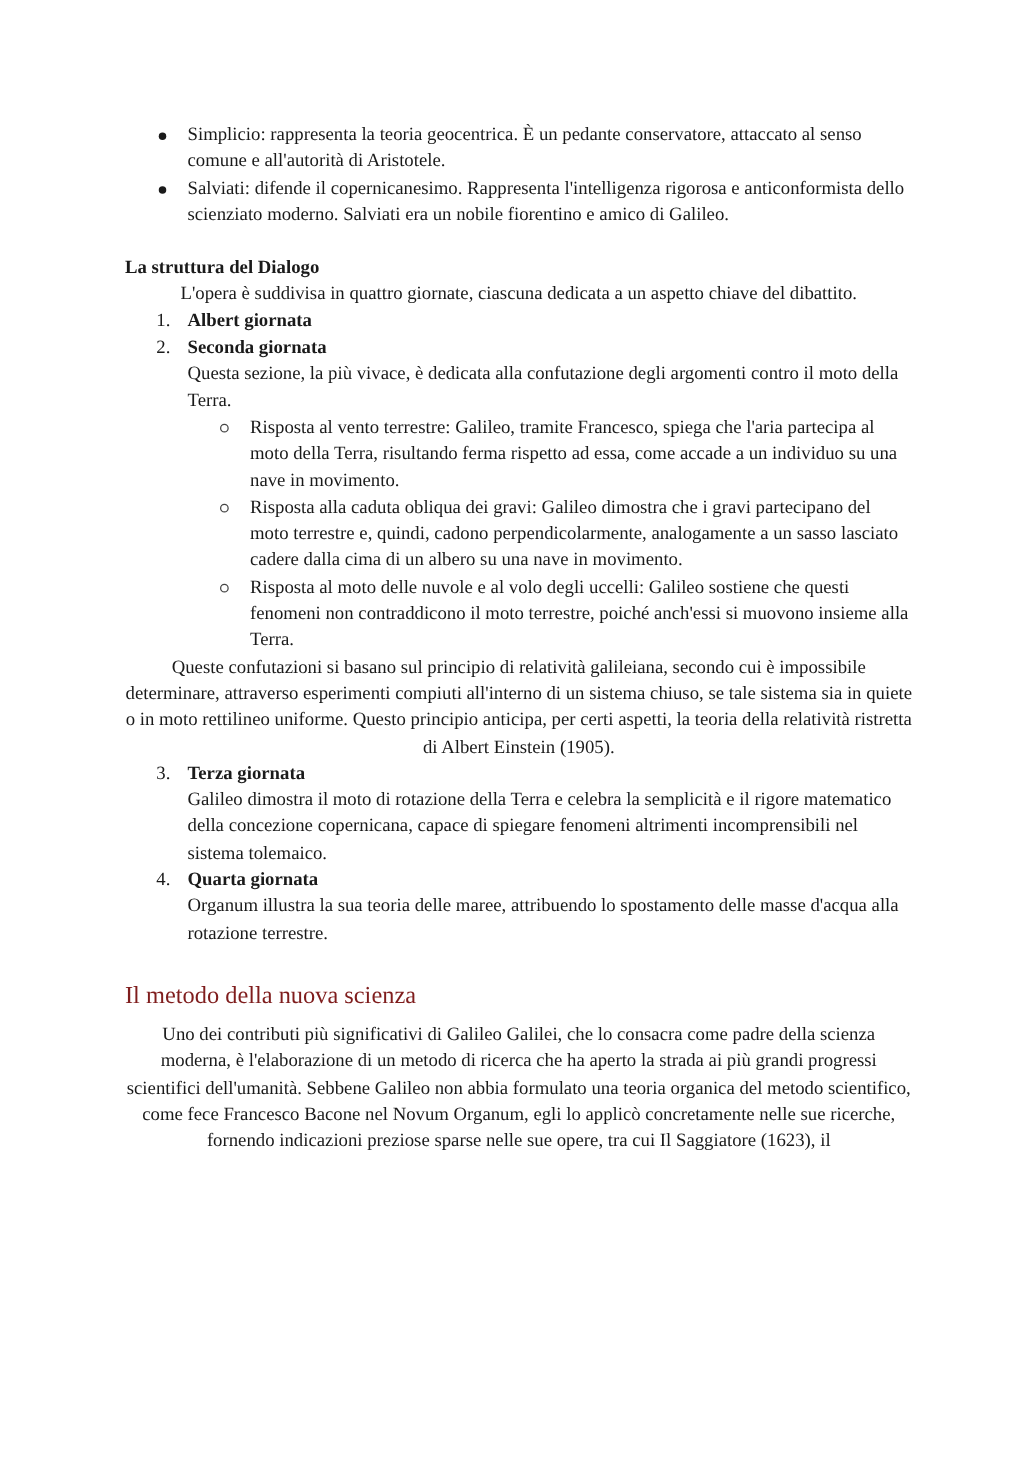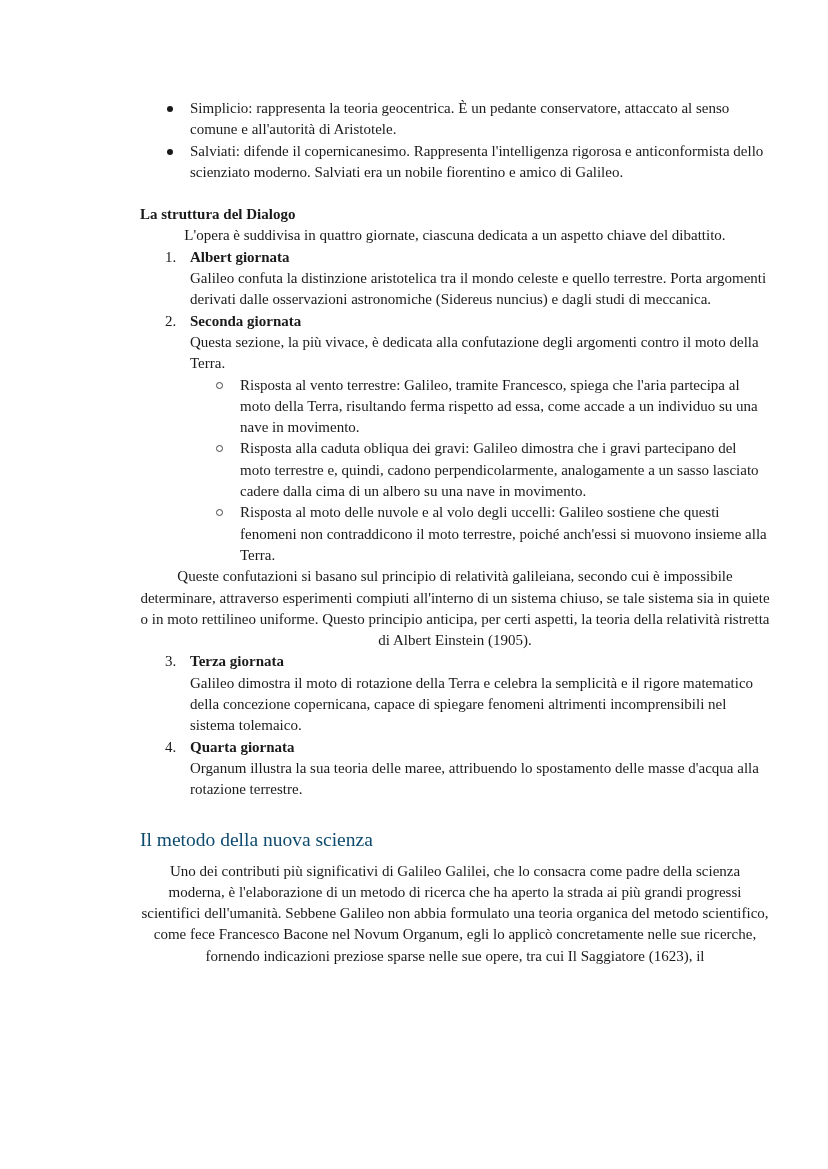--- a/index.html
+++ b/index.html
@@ -1,55 +1,54 @@
 <!DOCTYPE html>
 <html><head>
 <meta charset="utf-8">
 <style>
   html, body { margin: 0; padding: 0; background: #ffffff; }
   body { width: 828px; height: 1169px; position: relative; overflow: hidden;
          font-family: "Liberation Serif", "DejaVu Serif", serif; color: #1a1a1a; }
   .page { position: absolute; left: 100px; top: 98px; width: 630px;
-          font-size: 15px; line-height: 21.3px; margin-left: 40px; }
+          font-size: 15px; line-height: 21.3px; }
   ul.bullets { list-style: none; margin: 0; padding: 0 0 0 50px; }
   ul.bullets > li { position: relative; }
   ul.bullets > li::before { content: ""; position: absolute; left: -23px; top: 8px;
           width: 6px; height: 6px; border-radius: 50%; background: #1a1a1a; }
   .spacer { height: 21px; }
   .section-heading { font-weight: bold; }
   ol.days { list-style: none; margin: 0; padding: 0 0 0 50px; }
   ol.days > li { position: relative; }
   .day-num { position: absolute; left: -25px; top: 0; }
   .day-title { font-weight: bold; display: block; }
   ul.circles { list-style: none; margin: 0; padding: 0 0 0 50px; }
   ul.circles > li { position: relative; }
   ul.circles > li::before { content: ""; position: absolute; left: -24px; top: 7px;
           width: 5px; height: 5px; border-radius: 50%; border: 1px solid #444; }
-  .h2 { font-size: 19.5px; color: #0c4a6e; font-weight: normal; margin: 26px 0 8px 0; line-height: 26px; }
+  .h2 { font-size: 19.5px; color: #7f1d1d; font-weight: normal; margin: 26px 0 8px 0; line-height: 26px; }
   p { margin: 0; text-align: center; }
 </style>
 </head>
 <body>
 
 <div class="page">
   <ul class="bullets">
     <li>Simplicio: rappresenta la teoria geocentrica. È un pedante conservatore, attaccato al senso comune e all'autorità di Aristotele.</li>
     <li>Salviati: difende il copernicanesimo. Rappresenta l'intelligenza rigorosa e anticonformista dello scienziato moderno. Salviati era un nobile fiorentino e amico di Galileo.</li>
   </ul>
 
   <div class="spacer"></div>
 
   <div class="section-heading">La struttura del Dialogo</div>
   <p>L'opera è suddivisa in quattro giornate, ciascuna dedicata a un aspetto chiave del dibattito.</p>
 
   <ol class="days">
     <li>
       <span class="day-num">1.</span>
       <span class="day-title">Albert giornata</span>
-      <span>Galileo confuta la distinzione aristotelica tra il mondo celeste e quello terrestre. Porta argomenti derivati dalle osservazioni astronomiche (Sidereus nuncius) e dagli studi di meccanica.</span>
     </li>
     <li>
       <span class="day-num">2.</span>
       <span class="day-title">Seconda giornata</span>
       <span>Questa sezione, la più vivace, è dedicata alla confutazione degli argomenti contro il moto della Terra.</span>
       <ul class="circles">
         <li>Risposta al vento terrestre: Galileo, tramite Francesco, spiega che l'aria partecipa al moto della Terra, risultando ferma rispetto ad essa, come accade a un individuo su una nave in movimento.</li>
         <li>Risposta alla caduta obliqua dei gravi: Galileo dimostra che i gravi partecipano del moto terrestre e, quindi, cadono perpendicolarmente, analogamente a un sasso lasciato cadere dalla cima di un albero su una nave in movimento.</li>
         <li>Risposta al moto delle nuvole e al volo degli uccelli: Galileo sostiene che questi fenomeni non contraddicono il moto terrestre, poiché anch'essi si muovono insieme alla Terra.</li>
       </ul>

